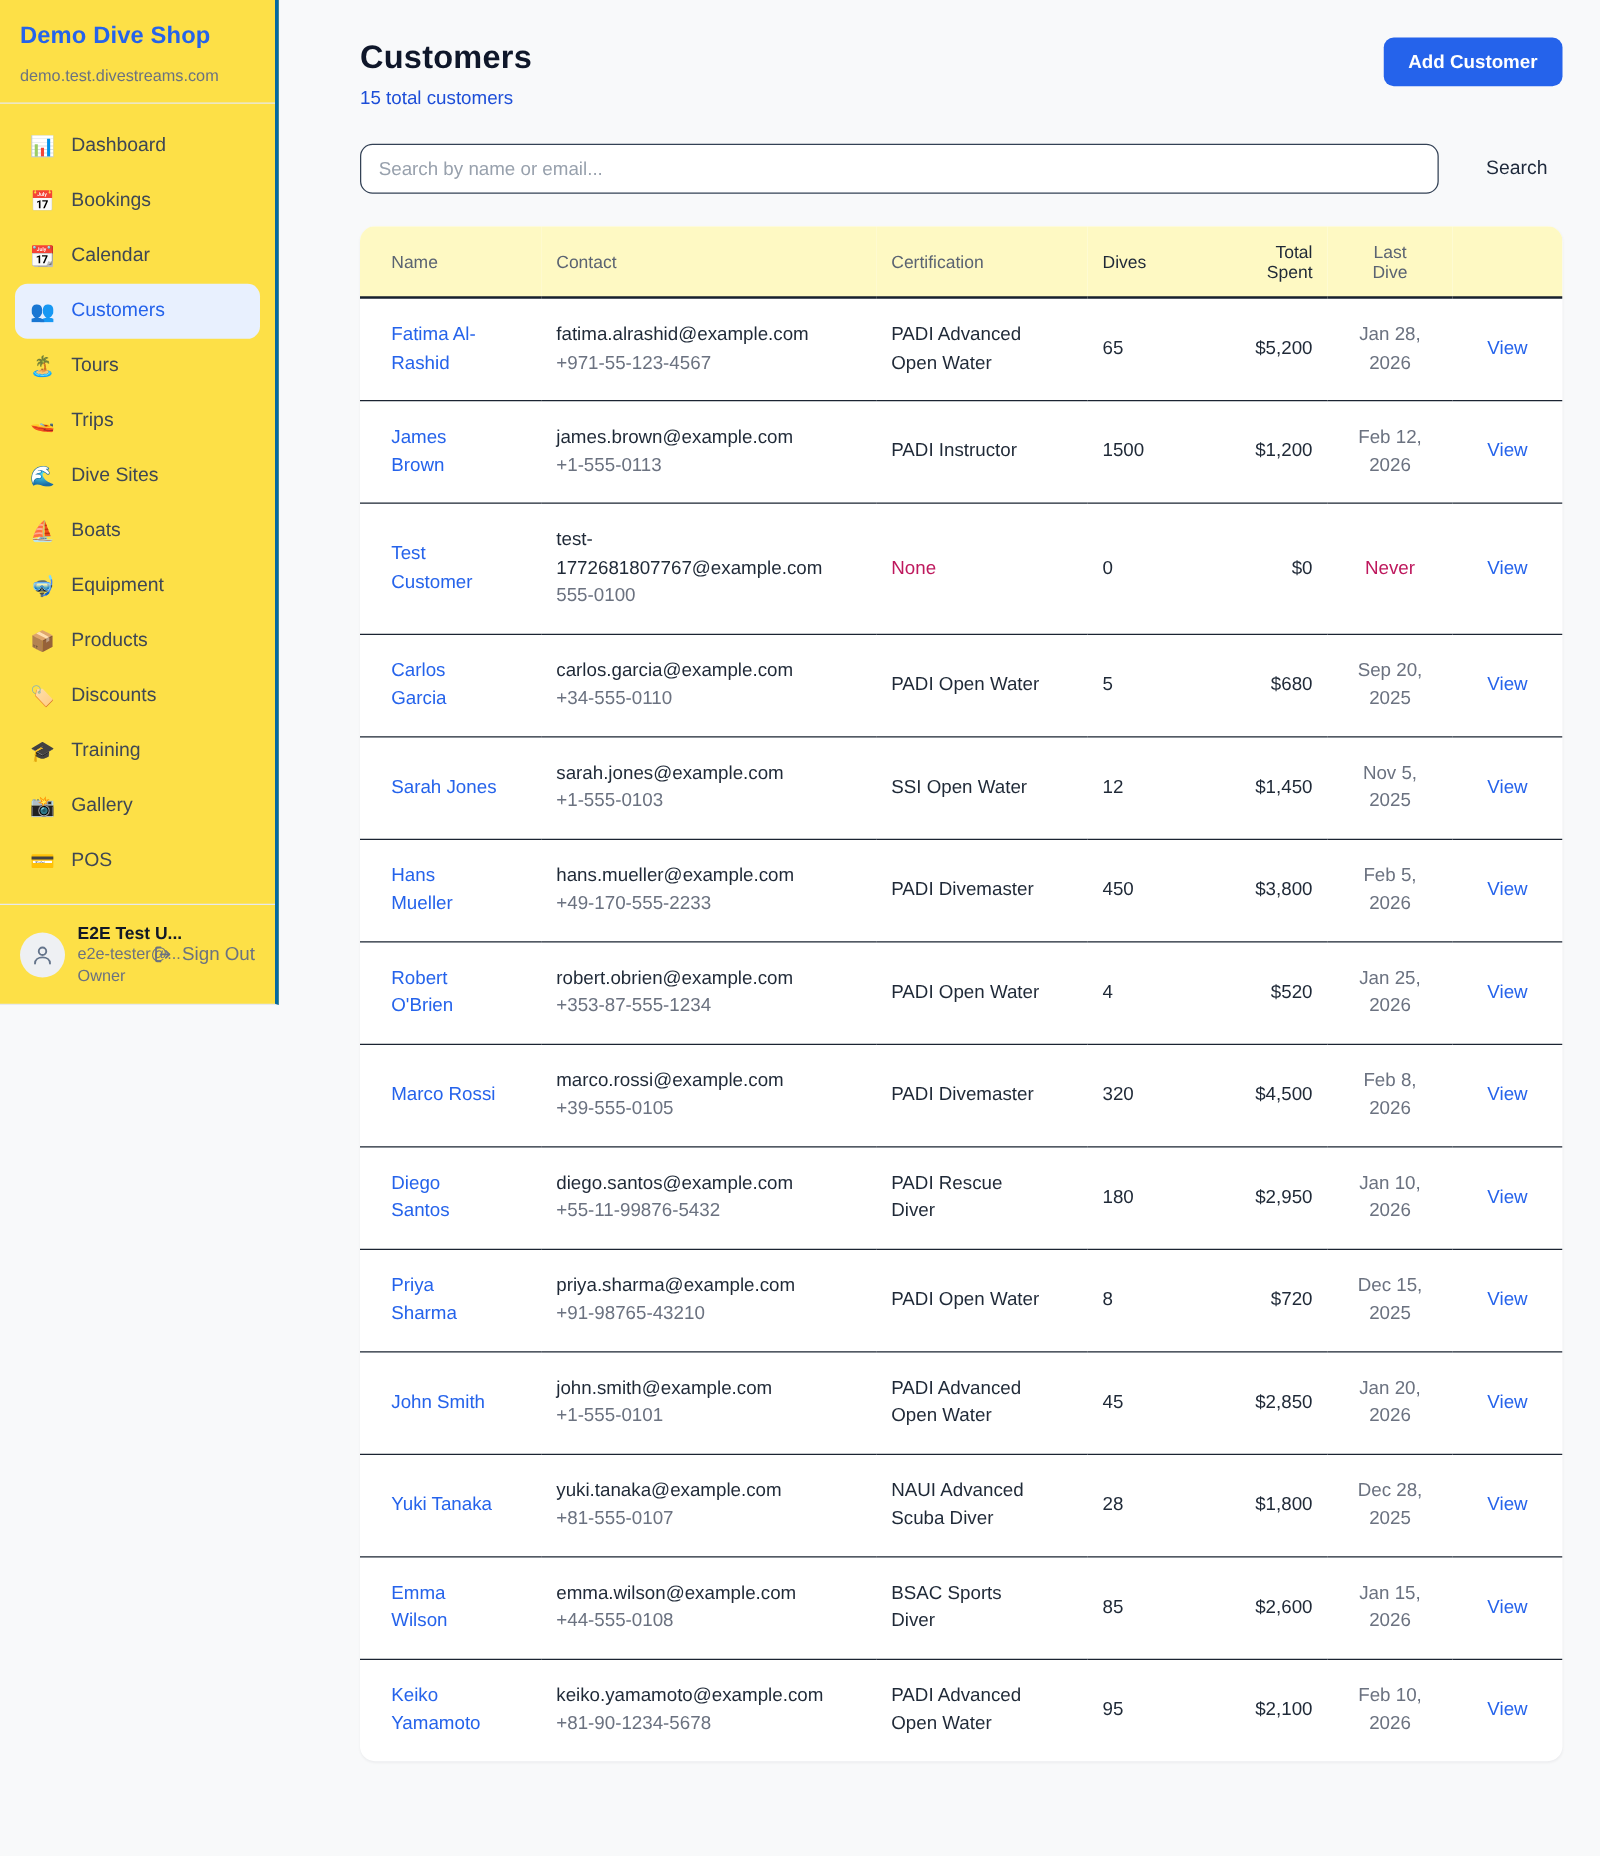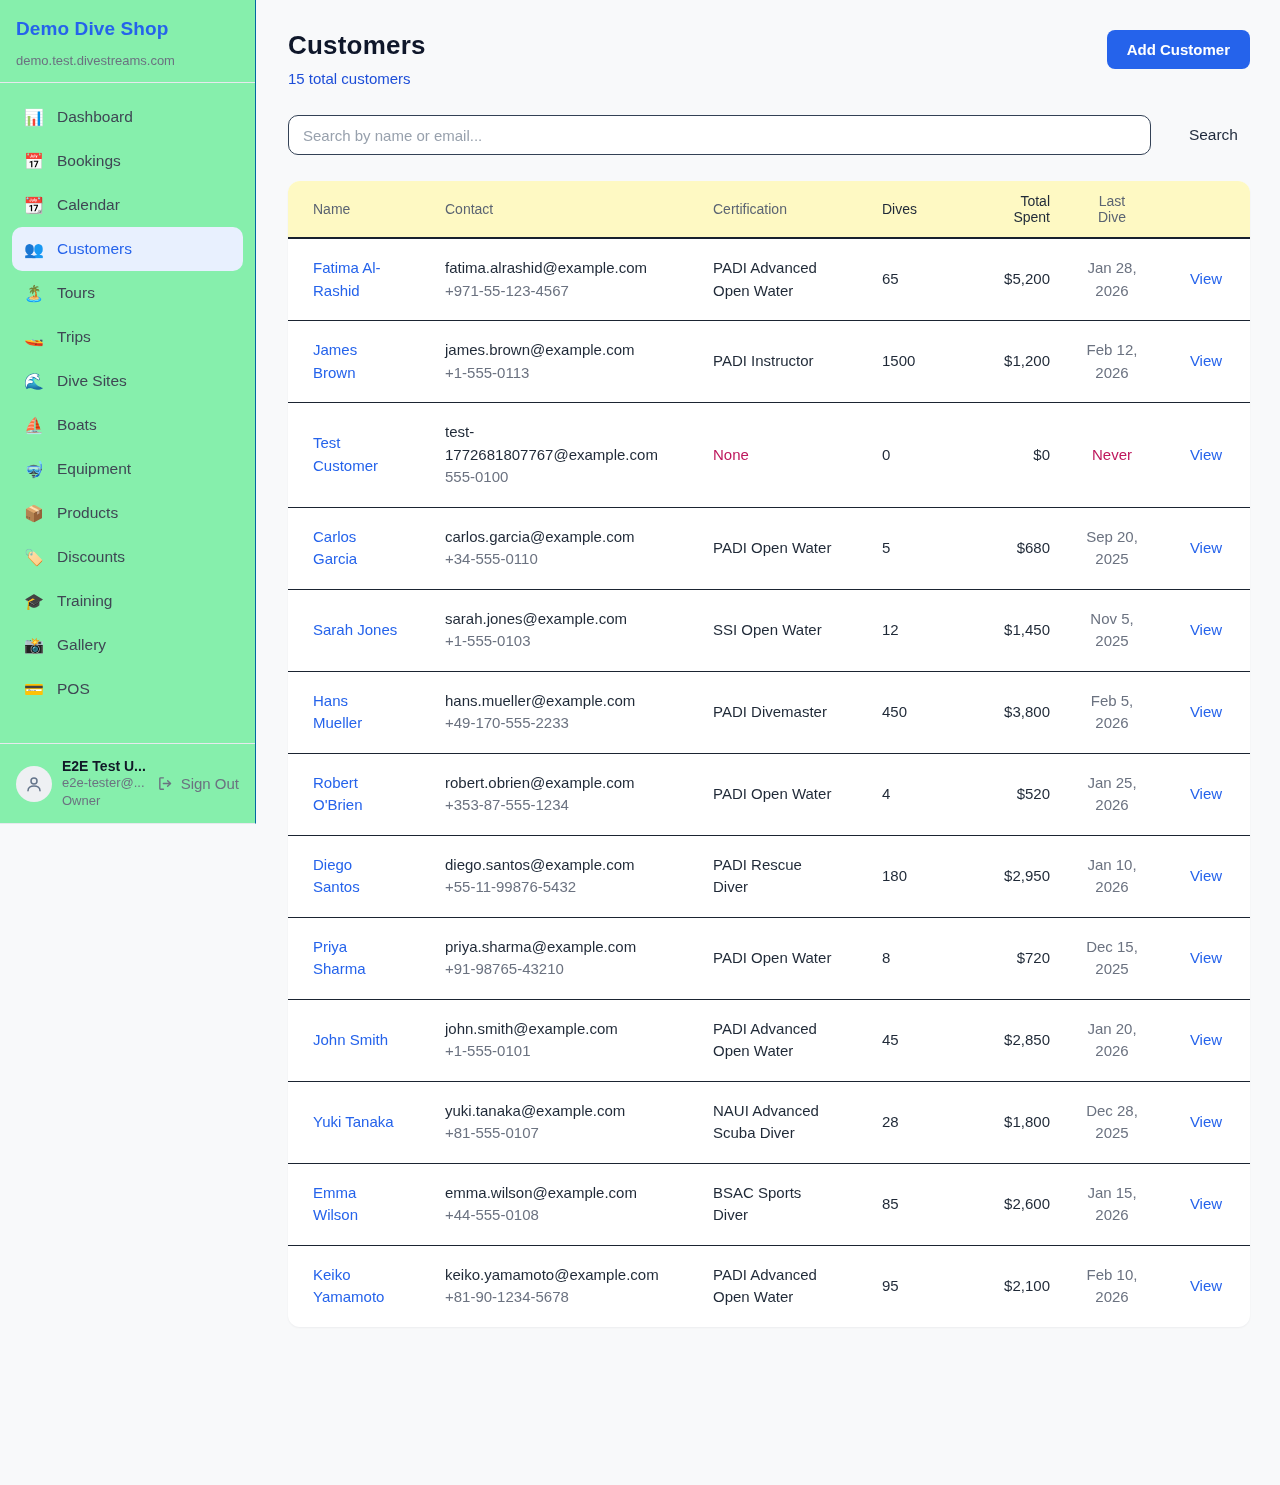--- a/index.html
+++ b/index.html
@@ -1,31 +1,31 @@
 <!DOCTYPE html>
 <html><head>
 <meta charset="utf-8">
 <style>
   * { margin:0; padding:0; box-sizing:border-box; }
   html,body { width:1280px; height:1485px; overflow:hidden;
     font-family:"Liberation Sans", sans-serif; background:#f8f9fa; color:#1f2937; }
 
   
-  .sidebar { position:absolute; left:0; top:0; width:256px; background:#86efac;
-    border-right:1px solid #0369a1; border-bottom:1px solid #e7e9ee; }
+  .sidebar { position:absolute; left:0; top:0; width:223px; background:#fde047;
+    border-right:3px solid #0369a1; border-bottom:1px solid #e7e9ee; }
   .brand { padding:18px 16px 14px 16px; border-bottom:1px solid #e7e9ee; }
   .brand-title { color:#2563eb; font-size:19px; font-weight:700; letter-spacing:.1px; }
   .brand-sub { color:#6b7280; font-size:13px; margin-top:13px; }
   .nav { padding:12px; list-style:none; }
   .nav-item { display:flex; align-items:center; gap:13px; height:44px; padding:0 12px;
     border-radius:10px; font-size:15.5px; color:#3f4754; cursor:pointer; }
   .nav-item .ico { font-size:16px; width:20px; text-align:center; }
   .nav-item.active { background:#e8f0fe; color:#2563eb; font-weight:500; }
   .userbox { border-top:1px solid #e7e9ee; padding:14px 16px; display:flex;
-    align-items:center; gap:10px;margin-top:20px; }
+    align-items:center; gap:10px; }
   .avatar { width:36px; height:36px; border-radius:50%; background:#eef0f3; flex:0 0 36px;
     display:flex; align-items:center; justify-content:center; color:#64748b; }
   .user-meta { min-width:0; flex:1; }
   .user-name { font-size:14px; font-weight:700; color:#111827; white-space:nowrap; }
   .user-email, .user-role { font-size:13px; color:#6b7280; line-height:1.35; white-space:nowrap; }
   .signout { display:flex; align-items:center; gap:7px; color:#6b7280; font-size:15px;
     background:none; border:none; cursor:pointer; font-family:inherit; white-space:nowrap; }
 
   
   .main { margin-left:256px; padding:30px 30px 0 32px; }
@@ -270,20 +270,32 @@
       <div class="email"><span>robert.obrien@example.com</span></div>
       <div class="phone">+353-87-555-1234</div>
     </td>
     <td class="c-cert"><span class="cert">PADI Open Water</span></td>
     <td class="c-dives">4</td>
     <td class="c-spent">$520</td>
     <td class="c-last"><span class="last">Jan 25, 2026</span></td>
     <td class="c-view"><a class="view-link">View</a></td>
   </tr>
           <tr>
+    <td class="c-name first"><a class="name-link"><span class="name-text">Marco Rossi</span></a></td>
+    <td class="c-contact">
+      <div class="email"><span>marco.rossi@example.com</span></div>
+      <div class="phone">+39-555-0105</div>
+    </td>
+    <td class="c-cert"><span class="cert">PADI Divemaster</span></td>
+    <td class="c-dives">320</td>
+    <td class="c-spent">$4,500</td>
+    <td class="c-last"><span class="last">Feb 8, 2026</span></td>
+    <td class="c-view"><a class="view-link">View</a></td>
+  </tr>
+          <tr>
     <td class="c-name first"><a class="name-link"><span class="name-text">Diego Santos</span></a></td>
     <td class="c-contact">
       <div class="email"><span>diego.santos@example.com</span></div>
       <div class="phone">+55-11-99876-5432</div>
     </td>
     <td class="c-cert"><span class="cert">PADI Rescue Diver</span></td>
     <td class="c-dives">180</td>
     <td class="c-spent">$2,950</td>
     <td class="c-last"><span class="last">Jan 10, 2026</span></td>
     <td class="c-view"><a class="view-link">View</a></td>

